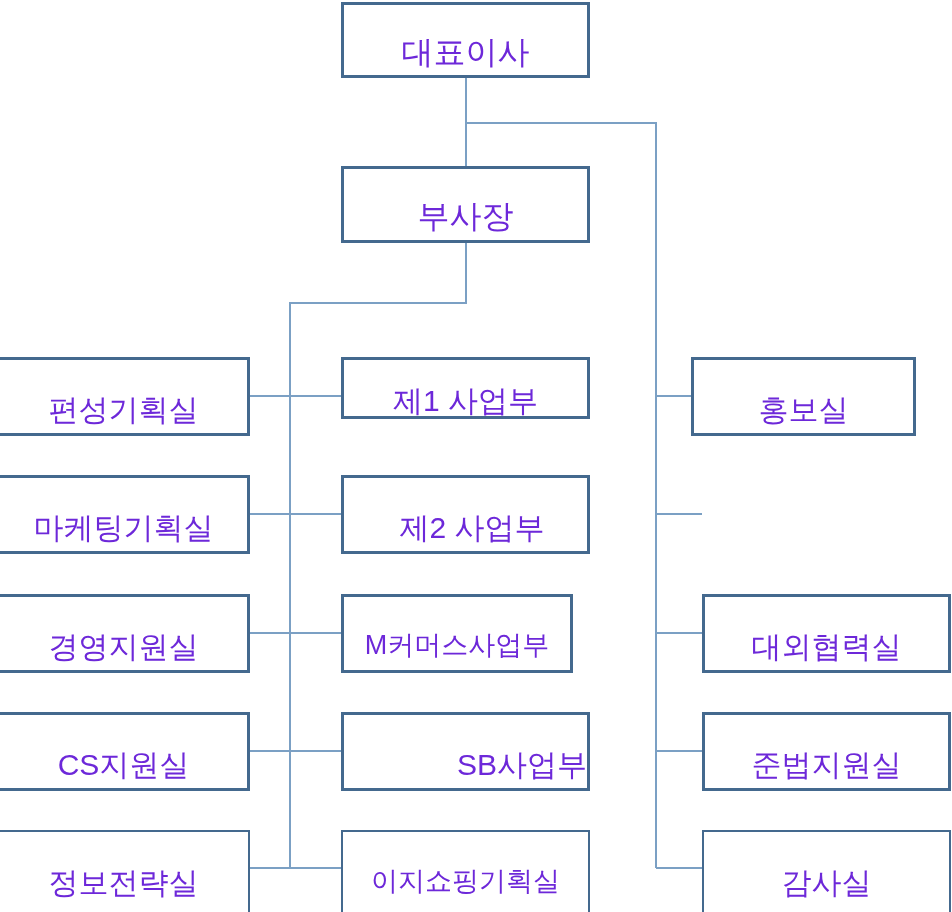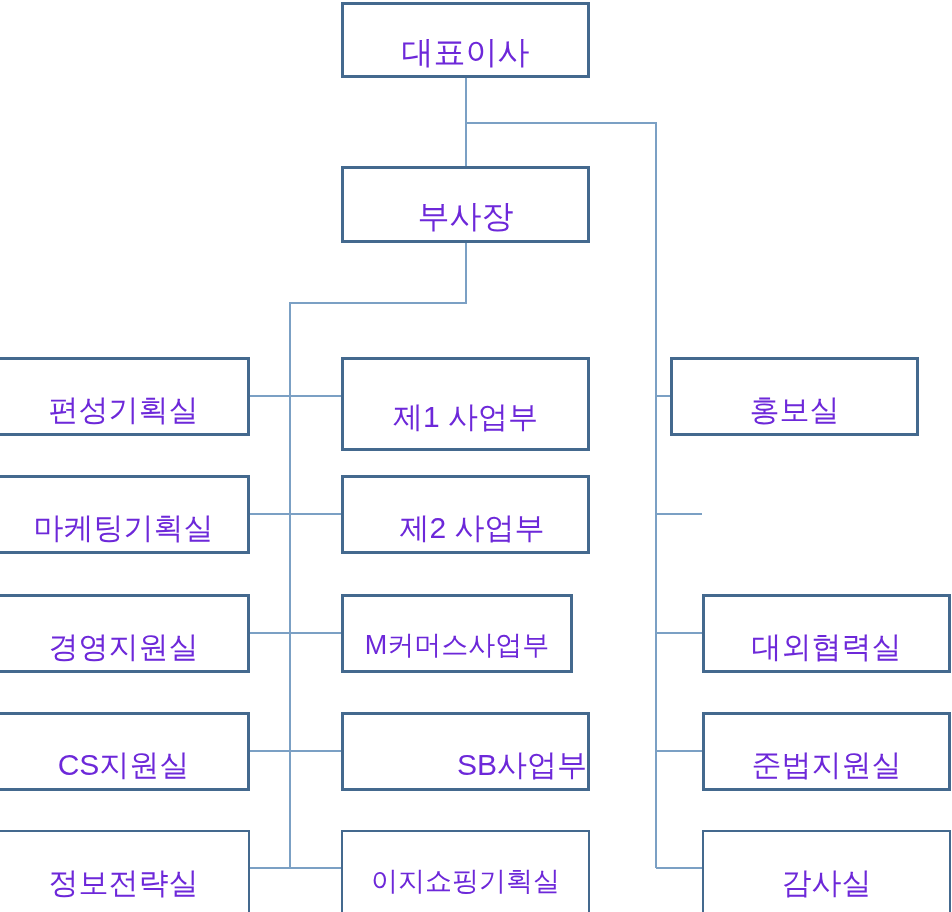--- a/index.html
+++ b/index.html
@@ -109,37 +109,37 @@
   <div class="node" style="left:-3px; top:594px; width:253px; height:79px;">
     <span class="node-label">경영지원실</span>
   </div>
   <div class="node" style="left:-3px; top:712px; width:253px; height:79px;">
     <span class="node-label">CS지원실</span>
   </div>
   <div class="node thin" style="left:-3px; top:830px; width:253px; height:85px;">
     <span class="node-label" style="position:relative; top:-3px;">정보전략실</span>
   </div>
 
-  <div class="node" style="left:341px; top:357px; width:249px; height:94px;">
+  <div class="node" style="left:341px; top:357px; width:249px; height:62px;">
     <span class="node-label">제1 사업부</span>
   </div>
   <div class="node" style="left:341px; top:475px; width:249px; height:79px;padding-left:13px;">
     <span class="node-label">제2 사업부</span>
   </div>
   <div class="node" style="left:341px; top:594px; width:232px; height:79px;">
     <span class="node-label sm">M커머스사업부</span>
   </div>
   <div class="node" style="left:341px; top:712px; width:249px; height:79px;justify-content:flex-end;">
     <span class="node-label">SB사업부</span>
   </div>
   <div class="node thin" style="left:341px; top:830px; width:249px; height:85px;">
     <span class="node-label sm" style="position:relative; top:-3px;">이지쇼핑기획실</span>
   </div>
 
-  <div class="node" style="left:670px; top:357px; width:249px; height:79px;">
+  <div class="node" style="left:691px; top:357px; width:225px; height:79px;">
     <span class="node-label">홍보실</span>
   </div>
   <div class="node" style="left:702px; top:712px; width:249px; height:79px;">
     <span class="node-label">준법지원실</span>
   </div>
   <div class="node" style="left:702px; top:594px; width:249px; height:79px;">
     <span class="node-label">대외협력실</span>
   </div>
   <div class="node thin" style="left:702px; top:830px; width:249px; height:85px;">
     <span class="node-label" style="position:relative; top:-3px;">감사실</span>

